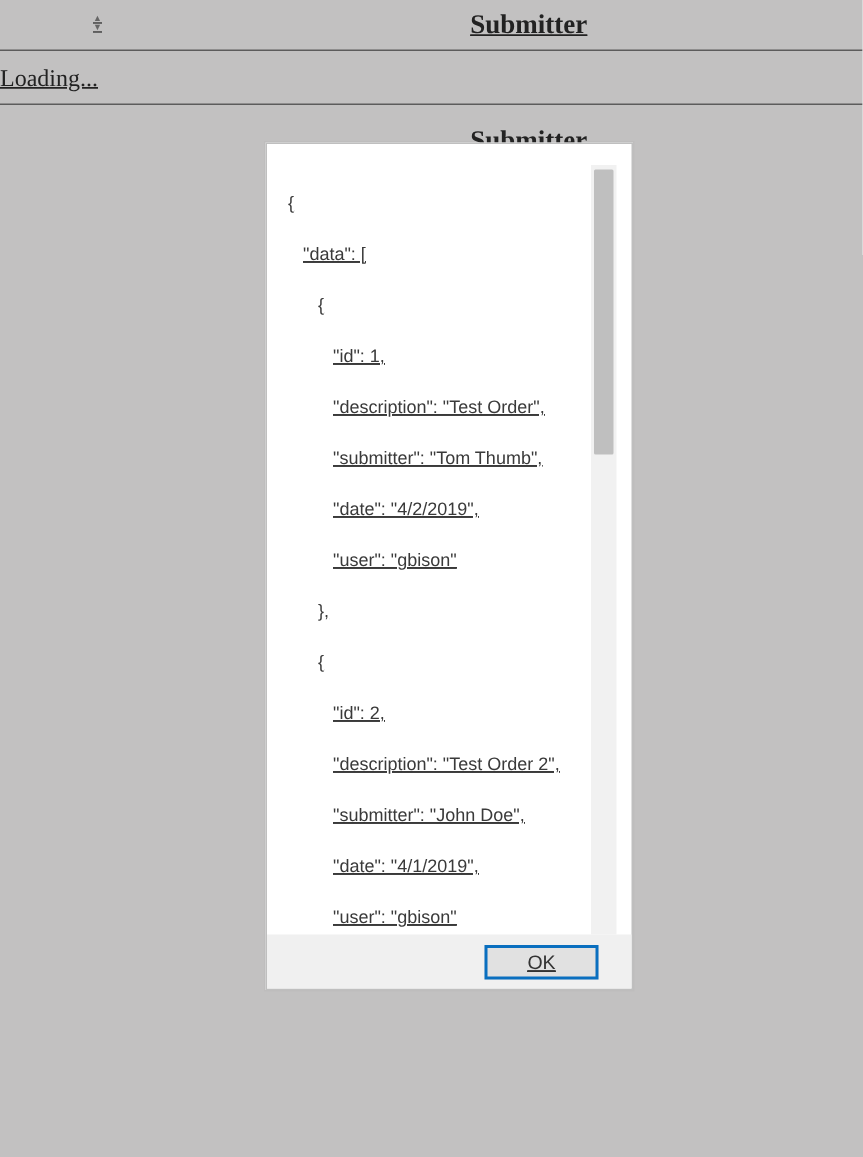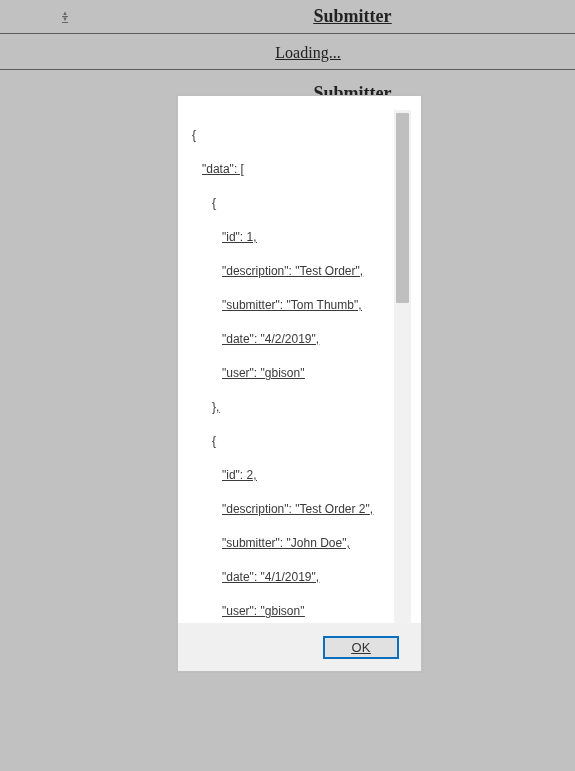--- a/index.html
+++ b/index.html
@@ -55,24 +55,23 @@
 
     
     .loading-row {
       position: absolute;
       left: 0; right: 0;
       top: 36px;
       height: 34px;
       border-bottom: 1px solid #5c5c5c;
       display: flex;
       align-items: center;
-      justify-content: center;
+      justify-content: flex-start;
       font-family: "Times New Roman", serif;
       font-size: 16px;
-      padding-left: 41px;
     }
 
     
     .hdr2 {
       position: absolute;
       left: 0; right: 0;
       top: 78px;
       height: 30px;
       display: flex;
       align-items: center;
@@ -121,21 +120,21 @@
       position: absolute;
       left: 2px; right: 2px;
       top: 3px;
       height: 190px;
       background: #bfbfbf;
       border-radius: 1px;
     }
 
     .dialog-footer {
       background: #f0f0f0;
-      height: 48px;
+      height: 36px;
       display: flex;
       align-items: center;
       justify-content: flex-end;
       padding: 0 22px;
     }
     .ok-btn {
       width: 76px;
       height: 23px;
       background: #e1e1e1;
       border: 2px solid #0a6fbf;

